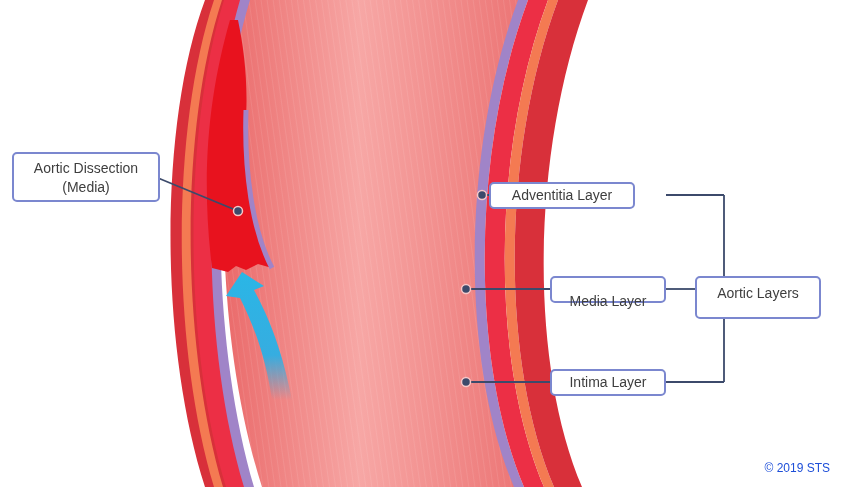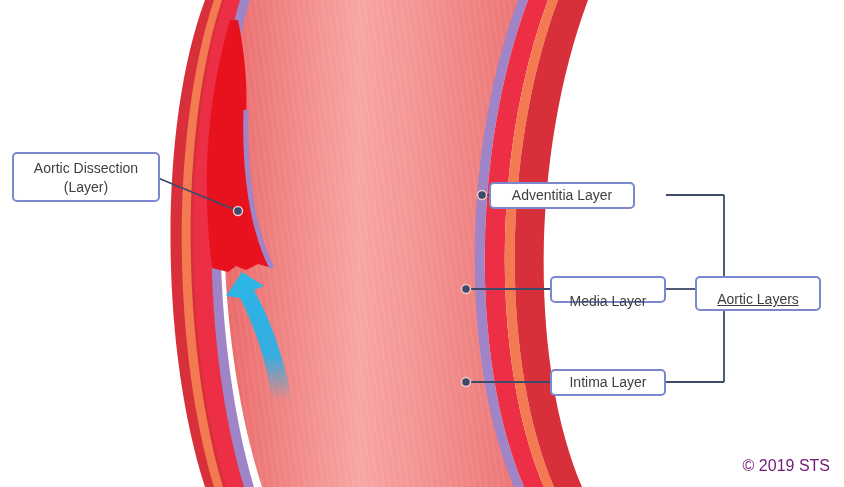--- a/index.html
+++ b/index.html
@@ -14,22 +14,22 @@
       font-size: 14px;
       line-height: 19px;
       text-align: center;
       box-sizing: border-box;
       white-space: nowrap;
     }
     .copyright {
       position: absolute;
       right: 14px;
       bottom: 12px;
-      font-size: 16px;
-      color: #701a75;
+      font-size: 12px;
+      color: #1d4ed8;
     }
   </style>
 </head>
 <body>
 
 <svg id="art" viewBox="0 0 844 487" xmlns="http://www.w3.org/2000/svg">
   <defs>
     <linearGradient id="lumenGrad" x1="0" y1="0" x2="1" y2="0">
       <stop offset="0" stop-color="#ea6a6a"></stop>
       <stop offset="0.45" stop-color="#f7a7a5"></stop>
@@ -83,24 +83,24 @@
   <g fill="#3c4a6b" stroke="#f7c7c7" stroke-width="1.5">
     <circle cx="238" cy="211" r="4.5"></circle>
     <circle cx="482" cy="195" r="4.5"></circle>
     <circle cx="466" cy="289" r="4.5"></circle>
     <circle cx="466" cy="382" r="4.5"></circle>
   </g>
 </svg>
 
 <div class="label" style="left:12px; top:152px; width:148px; height:50px; padding-top:5px;">
   <div>Aortic Dissection</div>
-  <div>(Layer)</div>
+  <div>(Media)</div>
 </div>
 
 <div class="label" style="left:489px; top:182px; width:146px; height:27px; padding-top:2px;">Adventitia Layer</div>
 
 <div class="label" style="left:550px; top:276px; width:116px; height:27px; padding-top:14px;">Media Layer</div>
 
-<div class="label" style="left:695px; top:276px; width:126px; height:35px; padding-top:12px;text-decoration:underline;">Aortic Layers</div>
+<div class="label" style="left:695px; top:276px; width:126px; height:43px; padding-top:6px;">Aortic Layers</div>
 
 <div class="label" style="left:550px; top:369px; width:116px; height:27px; padding-top:2px;">Intima Layer</div>
 
 <div class="copyright">© 2019 STS</div>
 
 </body></html>

